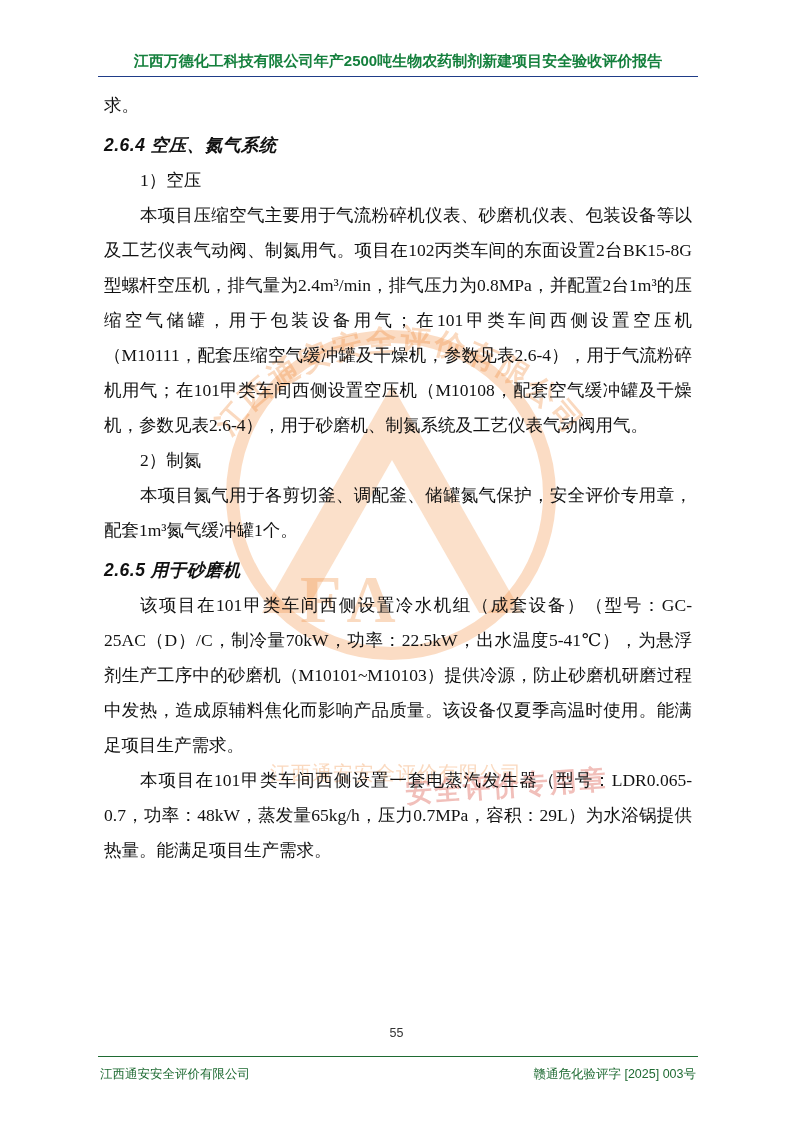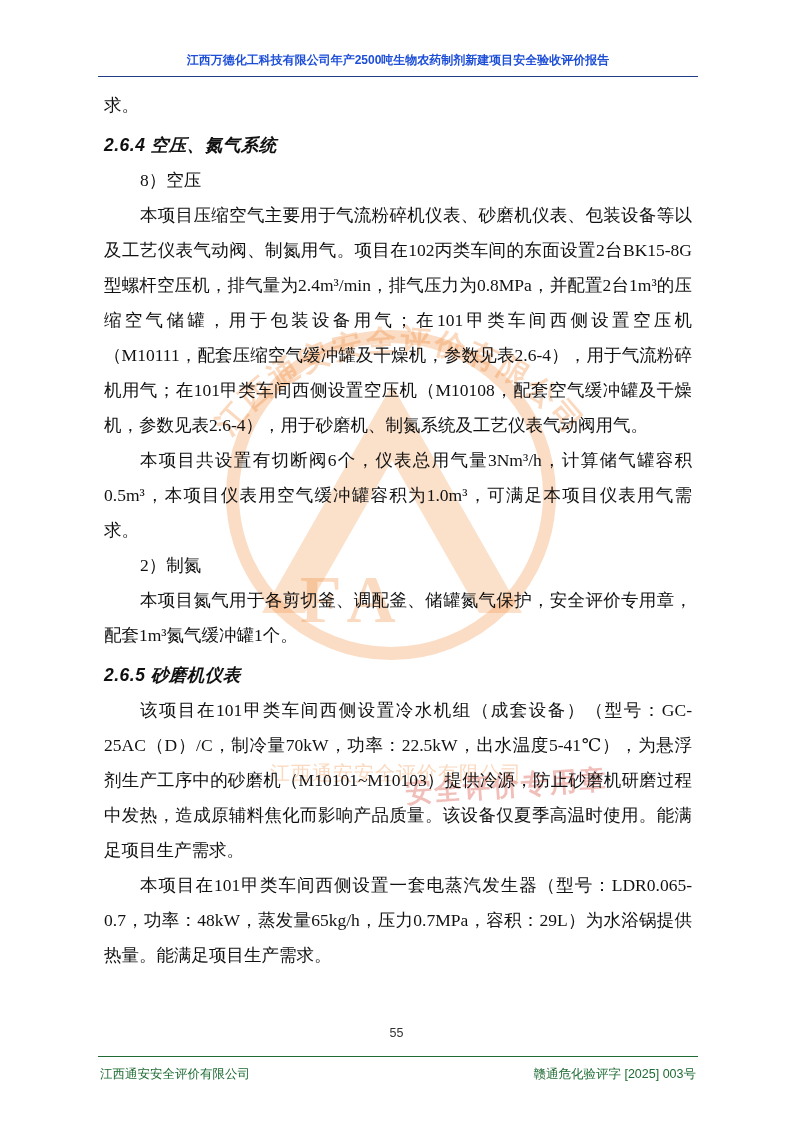--- a/index.html
+++ b/index.html
@@ -109,23 +109,23 @@
   
   .header {
     position: absolute;
     left: 98px;
     top: 52px;
     width: 600px;
     text-align: center;
     z-index: 2;
   }
   .header-title {
-    font-size: 12px;
-    font-weight: bold;
-    color: #1d4ed8;
+    font-size: 15px;
+    font-weight: bold;
+    color: #15803d;
     font-family: "Liberation Sans", sans-serif;
     letter-spacing: 0px;
     white-space: nowrap;
   }
   .header-rule {
     position: absolute;
     left: 98px;
     top: 76px;
     width: 600px;
     height: 1px;
@@ -225,26 +225,25 @@
   </div>
 
   <div class="header">
     <div class="header-title">江西万德化工科技有限公司年产2500吨生物农药制剂新建项目安全验收评价报告</div>
   </div>
   <div class="header-rule"></div>
 
   <div class="content">
     <p class="para">求。</p>
     <h2 class="heading">2.6.4 空压、氮气系统</h2>
-    <p class="para indent2">8）空压</p>
+    <p class="para indent2">1）空压</p>
     <p class="para indent2">本项目压缩空气主要用于气流粉碎机仪表、砂磨机仪表、包装设备等以及工艺仪表气动阀、制氮用气。项目在102丙类车间的东面设置2台BK15-8G型螺杆空压机，排气量为2.4m³/min，排气压力为0.8MPa，并配置2台1m³的压缩空气储罐，用于包装设备用气；在101甲类车间西侧设置空压机（M10111，配套压缩空气缓冲罐及干燥机，参数见表2.6-4），用于气流粉碎机用气；在101甲类车间西侧设置空压机（M10108，配套空气缓冲罐及干燥机，参数见表2.6-4），用于砂磨机、制氮系统及工艺仪表气动阀用气。</p>
-    <p class="para indent2">本项目共设置有切断阀6个，仪表总用气量3Nm³/h，计算储气罐容积0.5m³，本项目仪表用空气缓冲罐容积为1.0m³，可满足本项目仪表用气需求。</p>
     <p class="para indent2">2）制氮</p>
     <p class="para indent2">本项目氮气用于各剪切釜、调配釜、储罐氮气保护，安全评价专用章，配套1m³氮气缓冲罐1个。</p>
-    <h2 class="heading">2.6.5 砂磨机仪表</h2>
+    <h2 class="heading">2.6.5 用于砂磨机</h2>
     <p class="para indent2">该项目在101甲类车间西侧设置冷水机组（成套设备）（型号：GC-25AC（D）/C，制冷量70kW，功率：22.5kW，出水温度5-41℃），为悬浮剂生产工序中的砂磨机（M10101~M10103）提供冷源，防止砂磨机研磨过程中发热，造成原辅料焦化而影响产品质量。该设备仅夏季高温时使用。能满足项目生产需求。</p>
     <p class="para indent2">本项目在101甲类车间西侧设置一套电蒸汽发生器（型号：LDR0.065-0.7，功率：48kW，蒸发量65kg/h，压力0.7MPa，容积：29L）为水浴锅提供热量。能满足项目生产需求。</p>
   </div>
 
   <div class="footer-page">55</div>
   <div class="footer-rule"></div>
   <div class="footer-left">江西通安安全评价有限公司</div>
   <div class="footer-right">赣通危化验评字 [2025] 003号</div>
 
 </div>

